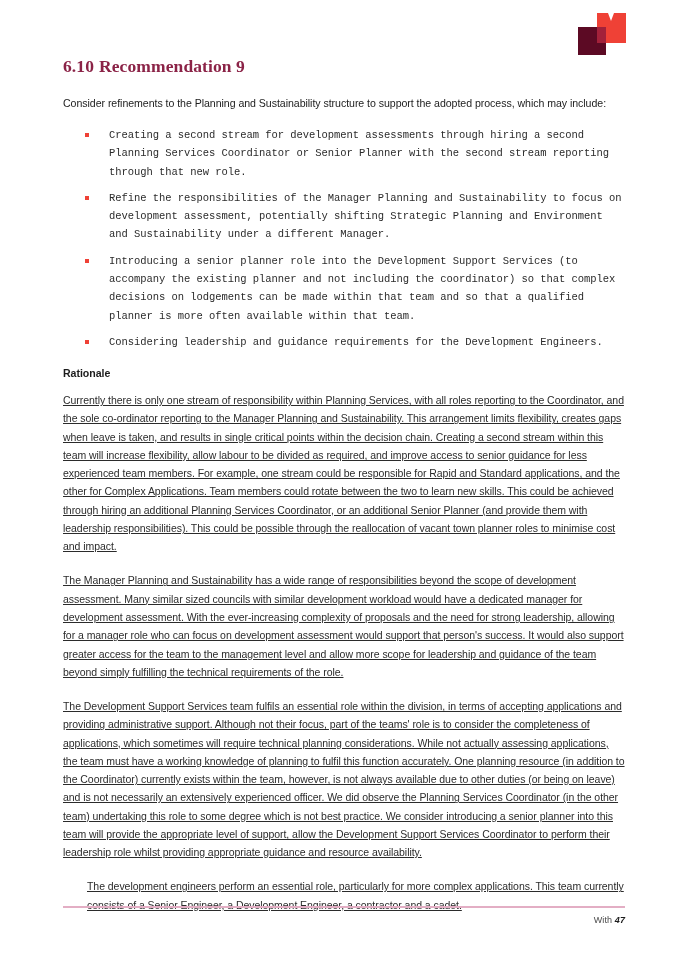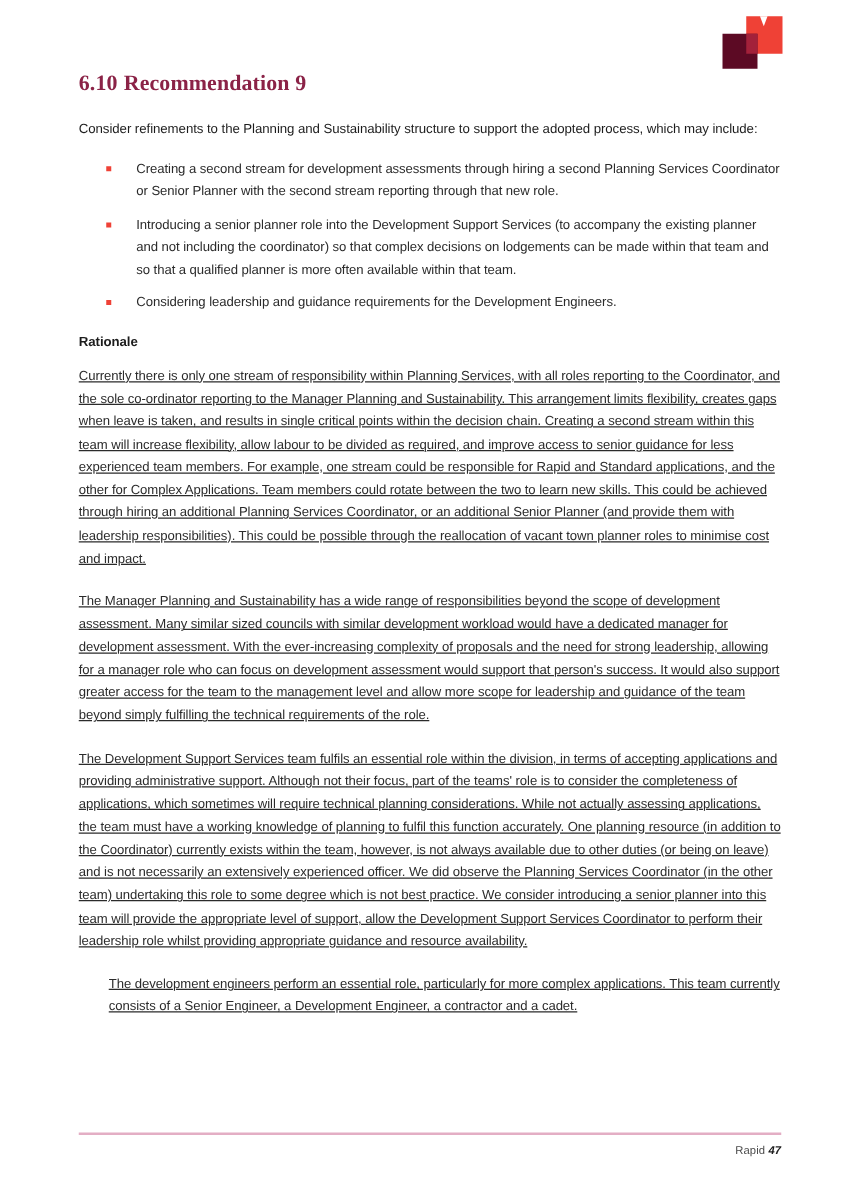--- a/index.html
+++ b/index.html
@@ -104,20 +104,21 @@
     padding: 0;
   }
   ul.bullets li {
     position: relative;
     padding-left: 46px;
     font-size: 10.5px;
     line-height: 1.74;
     color: #2b2b2b;
     margin-bottom: 8px;
     letter-spacing: -0.05px;
+    font-family: Liberation Mono, monospace;
   }
   ul.bullets li:last-child { margin-bottom: 0; }
   .bullet-mark {
     position: absolute;
     left: 22px;
     top: 7px;
     width: 4px;
     height: 4px;
     background: #ef4136;
   }
@@ -187,38 +188,42 @@
 
     <p class="intro">Consider refinements to the Planning and Sustainability structure to support the adopted process, which may include:</p>
 
     <ul class="bullets">
       <li>
         <span class="bullet-mark"></span>
         <span>Creating a second stream for development assessments through hiring a second Planning Services Coordinator or Senior Planner with the second stream reporting through that new role.</span>
       </li>
       <li>
         <span class="bullet-mark"></span>
+        <span>Refine the responsibilities of the Manager Planning and Sustainability to focus on development assessment, potentially shifting Strategic Planning and Environment and Sustainability under a different Manager.</span>
+      </li>
+      <li>
+        <span class="bullet-mark"></span>
         <span>Introducing a senior planner role into the Development Support Services (to accompany the existing planner and not including the coordinator) so that complex decisions on lodgements can be made within that team and so that a qualified planner is more often available within that team.</span>
       </li>
       <li>
         <span class="bullet-mark"></span>
         <span>Considering leadership and guidance requirements for the Development Engineers.</span>
       </li>
     </ul>
 
     <h2 class="sub-heading">Rationale</h2>
 
     <p class="body">Currently there is only one stream of responsibility within Planning Services, with all roles reporting to the Coordinator, and the sole co-ordinator reporting to the Manager Planning and Sustainability. This arrangement limits flexibility, creates gaps when leave is taken, and results in single critical points within the decision chain. Creating a second stream within this team will increase flexibility, allow labour to be divided as required, and improve access to senior guidance for less experienced team members. For example, one stream could be responsible for Rapid and Standard applications, and the other for Complex Applications. Team members could rotate between the two to learn new skills. This could be achieved through hiring an additional Planning Services Coordinator, or an additional Senior Planner (and provide them with leadership responsibilities). This could be possible through the reallocation of vacant town planner roles to minimise cost and impact.</p>
     <p class="body">The Manager Planning and Sustainability has a wide range of responsibilities beyond the scope of development assessment. Many similar sized councils with similar development workload would have a dedicated manager for development assessment. With the ever-increasing complexity of proposals and the need for strong leadership, allowing for a manager role who can focus on development assessment would support that person's success. It would also support greater access for the team to the management level and allow more scope for leadership and guidance of the team beyond simply fulfilling the technical requirements of the role.</p>
     <p class="body">The Development Support Services team fulfils an essential role within the division, in terms of accepting applications and providing administrative support. Although not their focus, part of the teams' role is to consider the completeness of applications, which sometimes will require technical planning considerations. While not actually assessing applications, the team must have a working knowledge of planning to fulfil this function accurately. One planning resource (in addition to the Coordinator) currently exists within the team, however, is not always available due to other duties (or being on leave) and is not necessarily an extensively experienced officer. We did observe the Planning Services Coordinator (in the other team) undertaking this role to some degree which is not best practice. We consider introducing a senior planner into this team will provide the appropriate level of support, allow the Development Support Services Coordinator to perform their leadership role whilst providing appropriate guidance and resource availability.</p>
     <p class="body">The development engineers perform an essential role, particularly for more complex applications. This team currently consists of a Senior Engineer, a Development Engineer, a contractor and a cadet.</p>
 
   </div>
 
   <div class="footer">
     <div class="footer-rule"></div>
     <div class="footer-text">
-      <span>Rapid</span>
+      <span>With</span>
       <span class="page-num">47</span>
     </div>
   </div>
 
 </div>
 
 </body></html>

